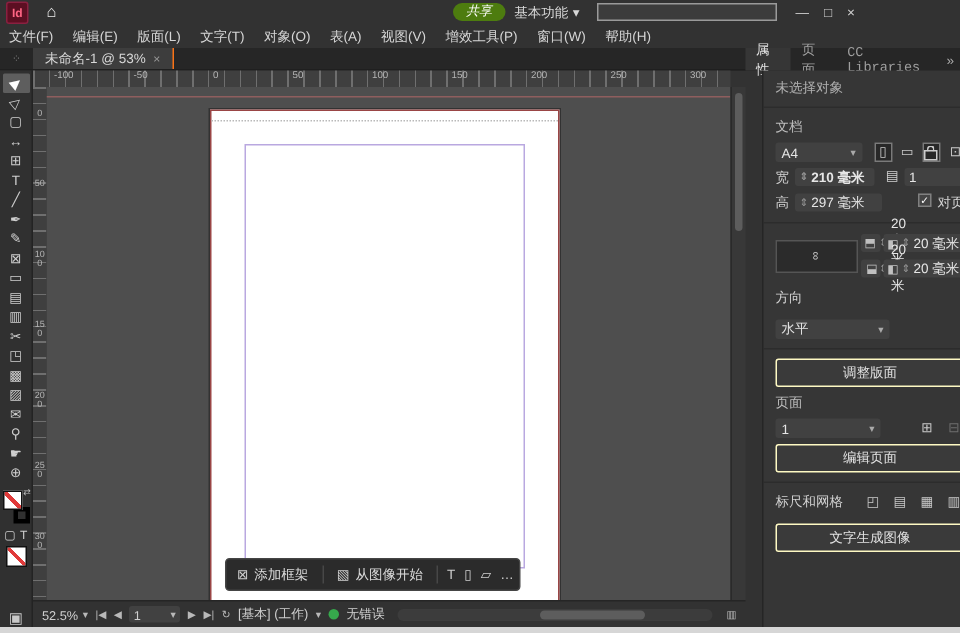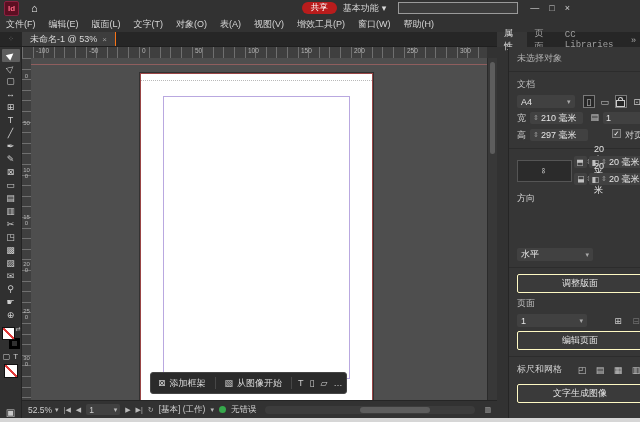--- a/index.html
+++ b/index.html
@@ -6,22 +6,22 @@
   #app{position:relative;width:640px;height:422px;background:#323232;overflow:hidden;
        font-family:"Liberation Sans","DejaVu Sans",sans-serif;font-size:9px;color:#d2d2d2;
        -webkit-font-smoothing:antialiased;}
   
   .titlebar{position:absolute;left:0;top:0;width:576px;height:16px;background:#323232;
             display:flex;align-items:center;gap:6px;padding:0 4px;box-sizing:border-box;}
   .idlogo{width:13px;height:13px;background:#5c0f22;border:1px solid #8a2040;border-radius:2px;
           color:#ff6584;font-weight:bold;font-size:8px;display:flex;align-items:center;justify-content:center;}
   .homeic{color:#e8e8e8;font-size:11px;margin-left:6px;}
   .tspacer{flex:1;}
-  .sharebtn{background:#b91c1c;color:#fff;border-radius:7px;height:12px;padding:0 9px;
-            display:flex;align-items:center;font-size:8.5px;}
+  .sharebtn{background:#4d7c0f;color:#fff;border-radius:7px;height:12px;padding:0 9px;
+            display:flex;align-items:center;font-size:8.5px;font-style:italic;}
   .workspace{display:flex;align-items:center;gap:3px;color:#d8d8d8;}
   .searchbox{width:118px;height:10px;background:#3c3c3c;border:1px solid #9a9a9a;margin:0 6px;}
   .winbtns{display:flex;gap:10px;color:#cfcfcf;font-size:9px;margin-right:2px;}
   
   .menubar{position:absolute;left:0;top:16px;width:640px;height:16px;background:#323232;
            display:flex;align-items:center;gap:13px;padding:0 6px;box-sizing:border-box;color:#d6d6d6;}
   .menubar span{cursor:default;}
   
   .tabstrip{position:absolute;left:0;top:32px;width:640px;height:15px;background:#262626;
             display:flex;align-items:stretch;box-sizing:border-box;border-bottom:1px solid #1f1f1f;}
@@ -294,21 +294,21 @@
       <div class="grow"></div>
       <div class="icbtn on">▯</div>
       <div class="icbtn">▭</div>
       <div class="icbtn on">
           <span class="lockic"></span>
         </div>
       <div class="icbtn">⊡</div>
     </div>
     <div class="prow">
       <span>宽</span>
-      <div class="field" style="width:52px;">
+      <div class="field" style="width:52px;font-weight:bold;">
         <span class="stp">⇕</span>
         <span>210 毫米</span>
       </div>
       <div class="grow"></div>
       <span>▤</span>
       <div class="field" style="width:38px;">
         <span>1</span>
       </div>
     </div>
     <div class="prow">
@@ -343,21 +343,21 @@
       </div>
       <div class="field">
         <span class="mic">◧</span>
         <span class="stp">⇕</span>
           <span>20 毫米</span>
       </div>
     </div>
     <div class="prow" style="margin-top:2px;flex-direction:column;">
       <span>方向</span>
       <div class="grow"></div>
-      <div class="dd" style="width:68px;margin-top:35px;">
+      <div class="dd" style="width:68px;">
         <span>水平</span>
         <span class="caret">▾</span>
       </div>
     </div>
     <div class="pdiv"></div>
     <div class="prow">
         <div class="btn">调整版面</div>
       </div>
     <div class="plabel">页面</div>
     <div class="prow">

